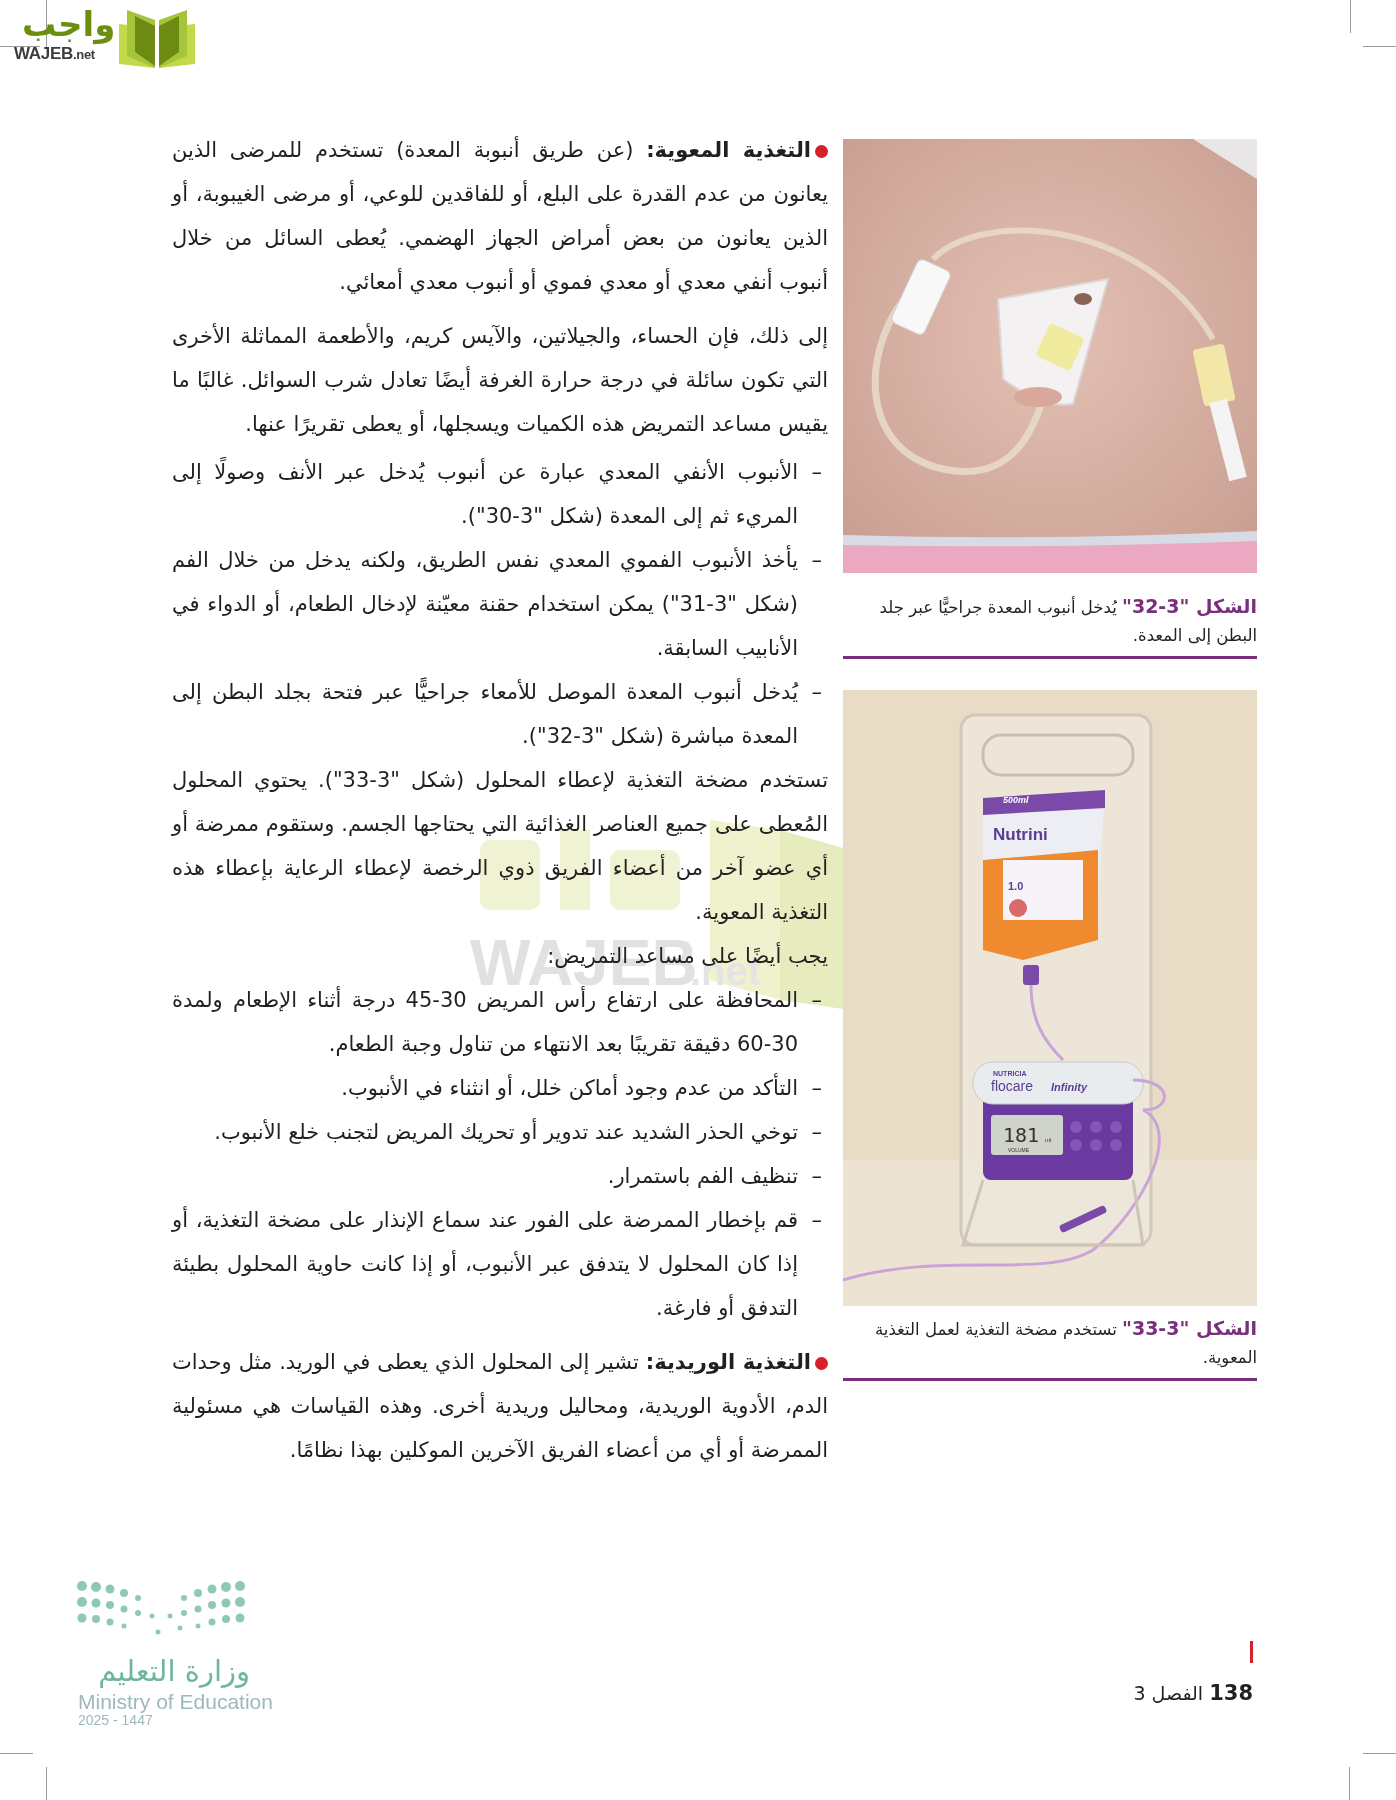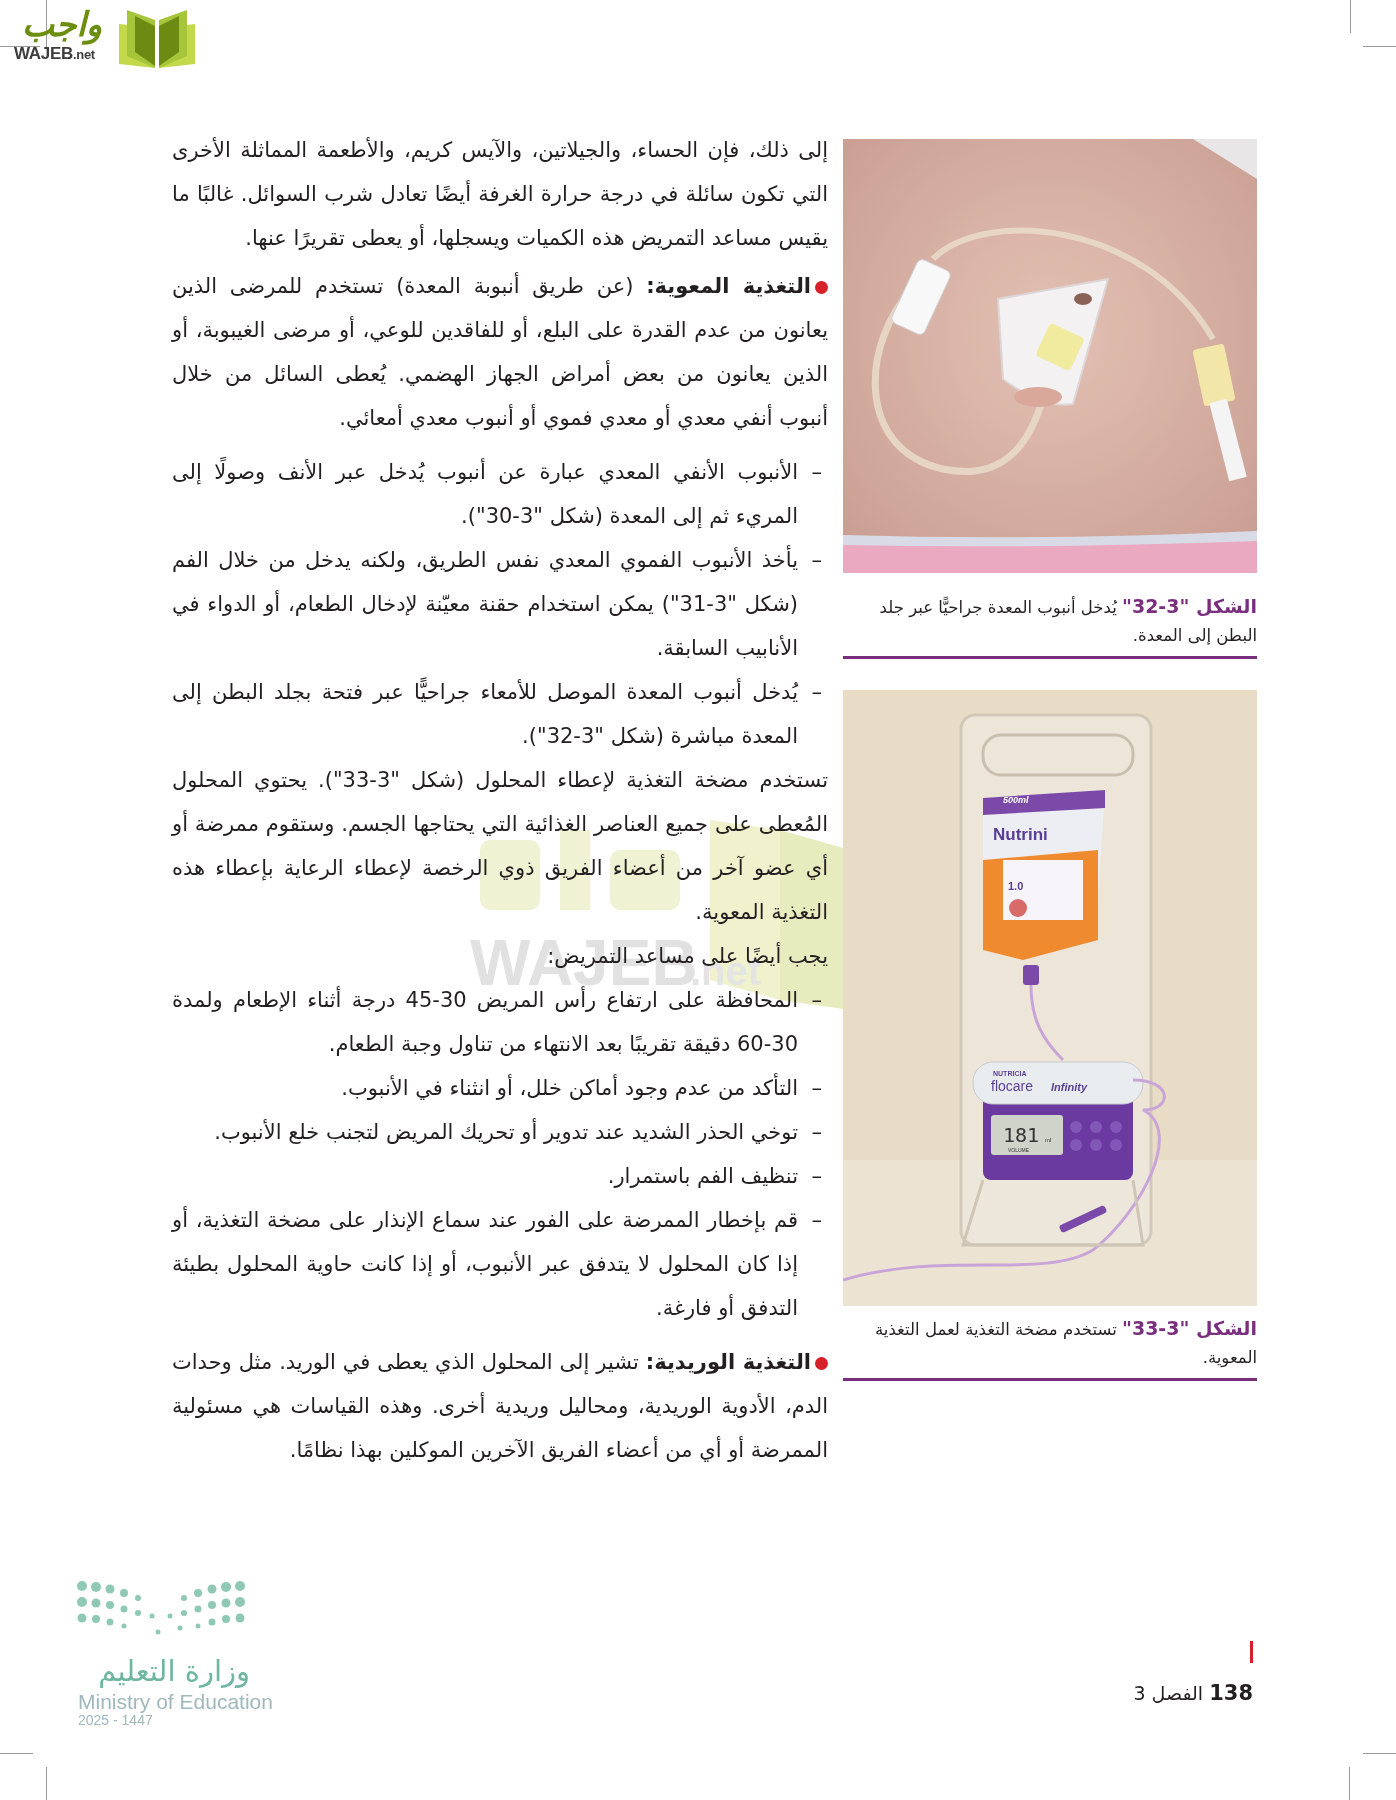--- a/index.html
+++ b/index.html
@@ -1,20 +1,20 @@
 <!DOCTYPE html>
 <html><head>
   <meta charset="utf-8">
   <style>
     html, body { margin: 0; padding: 0; background: #ffffff; }
     body { width: 1396px; height: 1800px; position: relative; overflow: hidden;
            font-family: "DejaVu Sans", sans-serif; color: #231f20; }
     .crop { position: absolute; background: #9a9a9a; }
     .logo { position: absolute; left: 12px; top: 4px; width: 180px; height: 62px; }
-    .logo-ar { position: absolute; left: 10px; top: 2px; font-size: 34px; font-weight: bold; color: #6b8e0f; direction: rtl; font-family: "DejaVu Sans", sans-serif; line-height: 36px; font-style: italic; }
+    .logo-ar { position: absolute; left: 10px; top: 2px; font-size: 34px; font-weight: bold; color: #6b8e0f; direction: rtl; font-family: "DejaVu Sans", sans-serif; line-height: 36px; }
     .logo-en { position: absolute; left: 2px; top: 40px; font-size: 17px; font-weight: bold; color: #3d3d3d; font-family: Liberation Sans, sans-serif; letter-spacing: -0.3px; }
     .logo-en small { font-size: 13px; }
     .book { position: absolute; left: 105px; top: 2px; width: 80px; height: 62px; }
 
     .col { position: absolute; left: 172px; width: 656px; direction: rtl; text-align: justify;
            font-family: "DejaVu Sans", sans-serif; font-size: 21px; line-height: 44px; color: #231f20; }
     .col p { margin: 0; }
     .para { text-align-last: right; }
     .bul { position: relative; padding-right: 0; }
     .dot { display: inline-block; width: 13px; height: 13px; border-radius: 50%; background: #d6202a; margin-left: 4px; vertical-align: middle; }
@@ -66,25 +66,25 @@
   <path d="M330 20 L400 40 L400 200 L330 190 Z" fill="#d4dd8a"></path>
   <path d="M260 10 L330 20 L330 190 L260 170 Z" fill="#e3e8a6"></path>
   <rect x="30" y="30" width="60" height="70" rx="10" fill="#e3e8b0"></rect>
   <rect x="110" y="20" width="30" height="80" fill="#e3e8b0"></rect>
   <rect x="160" y="40" width="70" height="60" rx="10" fill="#e3e8b0"></rect>
   <text x="20" y="175" font-family="Liberation Sans, sans-serif" font-weight="bold" font-size="64" fill="#c9c9c9">WAJEB</text>
   <text x="240" y="175" font-family="Liberation Sans, sans-serif" font-weight="bold" font-size="40" fill="#cfcfcf">.net</text>
 </svg>
 
 <div class="col" style="top:128px;">
-  <p class="para" style="margin-bottom:4px;">إلى ذلك، فإن الحساء، والجيلاتين، والآيس كريم، والأطعمة المماثلة الأخرى التي تكون سائلة في درجة حرارة الغرفة أيضًا تعادل شرب السوائل. غالبًا ما يقيس مساعد التمريض هذه الكميات ويسجلها، أو يعطى تقريرًا عنها.</p>
-
   <p class="para bul" style="margin-bottom:10px;">
     <span class="dot"></span><span class="term">التغذية المعوية:</span><span> (عن طريق أنبوبة المعدة) تستخدم للمرضى الذين يعانون من عدم القدرة على البلع، أو للفاقدين للوعي، أو مرضى الغيبوبة، أو الذين يعانون من بعض أمراض الجهاز الهضمي. يُعطى السائل من خلال أنبوب أنفي معدي أو معدي فموي أو أنبوب معدي أمعائي.</span>
   </p>
+
+  <p class="para" style="margin-bottom:4px;">إلى ذلك، فإن الحساء، والجيلاتين، والآيس كريم، والأطعمة المماثلة الأخرى التي تكون سائلة في درجة حرارة الغرفة أيضًا تعادل شرب السوائل. غالبًا ما يقيس مساعد التمريض هذه الكميات ويسجلها، أو يعطى تقريرًا عنها.</p>
 
   <p class="sub"><span class="dash">–</span><span>الأنبوب الأنفي المعدي عبارة عن أنبوب يُدخل عبر الأنف وصولًا إلى المريء ثم إلى المعدة (شكل "3-30").</span></p>
   <p class="sub"><span class="dash">–</span><span>يأخذ الأنبوب الفموي المعدي نفس الطريق، ولكنه يدخل من خلال الفم (شكل "3-31") يمكن استخدام حقنة معيّنة لإدخال الطعام، أو الدواء في الأنابيب السابقة.</span></p>
   <p class="sub"><span class="dash">–</span><span>يُدخل أنبوب المعدة الموصل للأمعاء جراحيًّا عبر فتحة بجلد البطن إلى المعدة مباشرة (شكل "3-32").</span></p>
 
   <p class="para">تستخدم مضخة التغذية لإعطاء المحلول (شكل "3-33"). يحتوي المحلول المُعطى على جميع العناصر الغذائية التي يحتاجها الجسم. وستقوم ممرضة أو أي عضو آخر من أعضاء الفريق ذوي الرخصة لإعطاء الرعاية بإعطاء هذه التغذية المعوية.</p>
   <p class="para">يجب أيضًا على مساعد التمريض:</p>
 
   <p class="sub"><span class="dash">–</span><span>المحافظة على ارتفاع رأس المريض 30-45 درجة أثناء الإطعام ولمدة 30-60 دقيقة تقريبًا بعد الانتهاء من تناول وجبة الطعام.</span></p>
   <p class="sub"><span class="dash">–</span><span>التأكد من عدم وجود أماكن خلل، أو انثناء في الأنبوب.</span></p>

